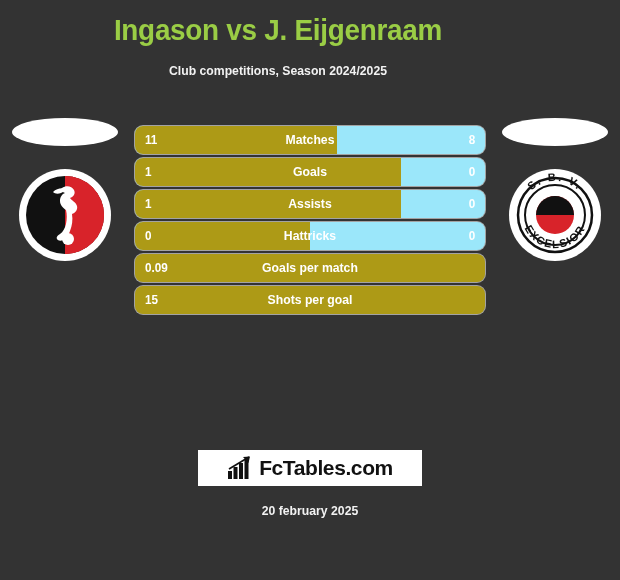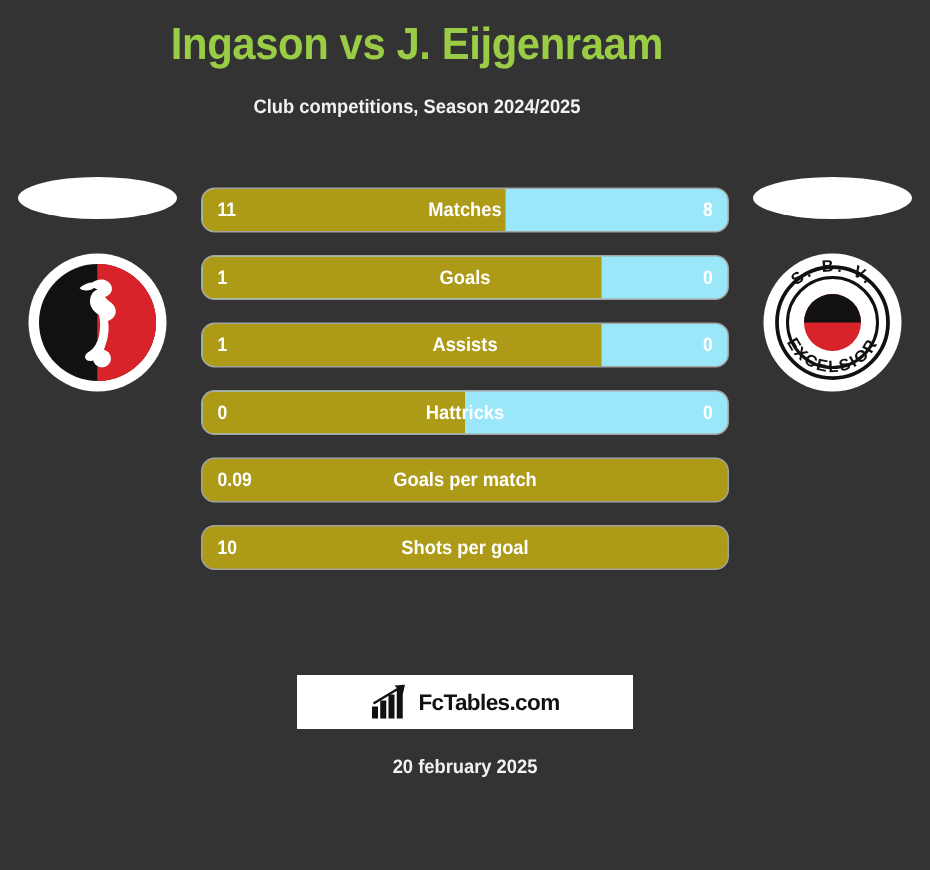--- a/index.html
+++ b/index.html
@@ -78,21 +78,21 @@
   .bars {
     position: absolute;
     top: 126px;
     left: 135px;
     width: 350px;
   }
 
   .row {
     position: relative;
     height: 28px;
-    margin-bottom: 17px;
+    margin-bottom: 4px;
     border-radius: 8px;
     overflow: hidden;
     background: #9BE7FA;
     box-shadow: 0 0 0 1px rgba(255,255,255,0.55);
   }
   .row.solid { background: #AD9A16; padding-left: 13px; }
 
   .fill {
     position: absolute;
     top: 0; left: 0; bottom: 0;
@@ -133,21 +133,21 @@
     width: 224px;
     height: 36px;
     background: #ffffff;
     display: flex;
     align-items: center;
     justify-content: center;
     gap: 6px;
   }
   .brand-text {
     color: #111111;
-    font-size: 15px;
+    font-size: 21px;
     font-weight: bold;
     letter-spacing: -0.4px;
   }
 
   .date {
     position: absolute;
     top: 503px;
     left: 0;
     width: 620px;
     text-align: center;
@@ -237,21 +237,21 @@
       <div class="label">Hattricks</div>
       <div class="val away">0</div>
     </div>
 
     <div class="row solid">
       <div class="val home">0.09</div>
       <div class="label">Goals per match</div>
     </div>
 
     <div class="row solid">
-      <div class="val home">10</div>
+      <div class="val home">15</div>
       <div class="label">Shots per goal</div>
     </div>
 
 
   </div>
 
   <div class="brand">
     <svg width="26" height="24" viewBox="0 0 26 24">
       <rect x="1" y="15" width="4" height="8" fill="#111111"></rect>
       <rect x="6.5" y="11" width="4" height="12" fill="#111111"></rect>

